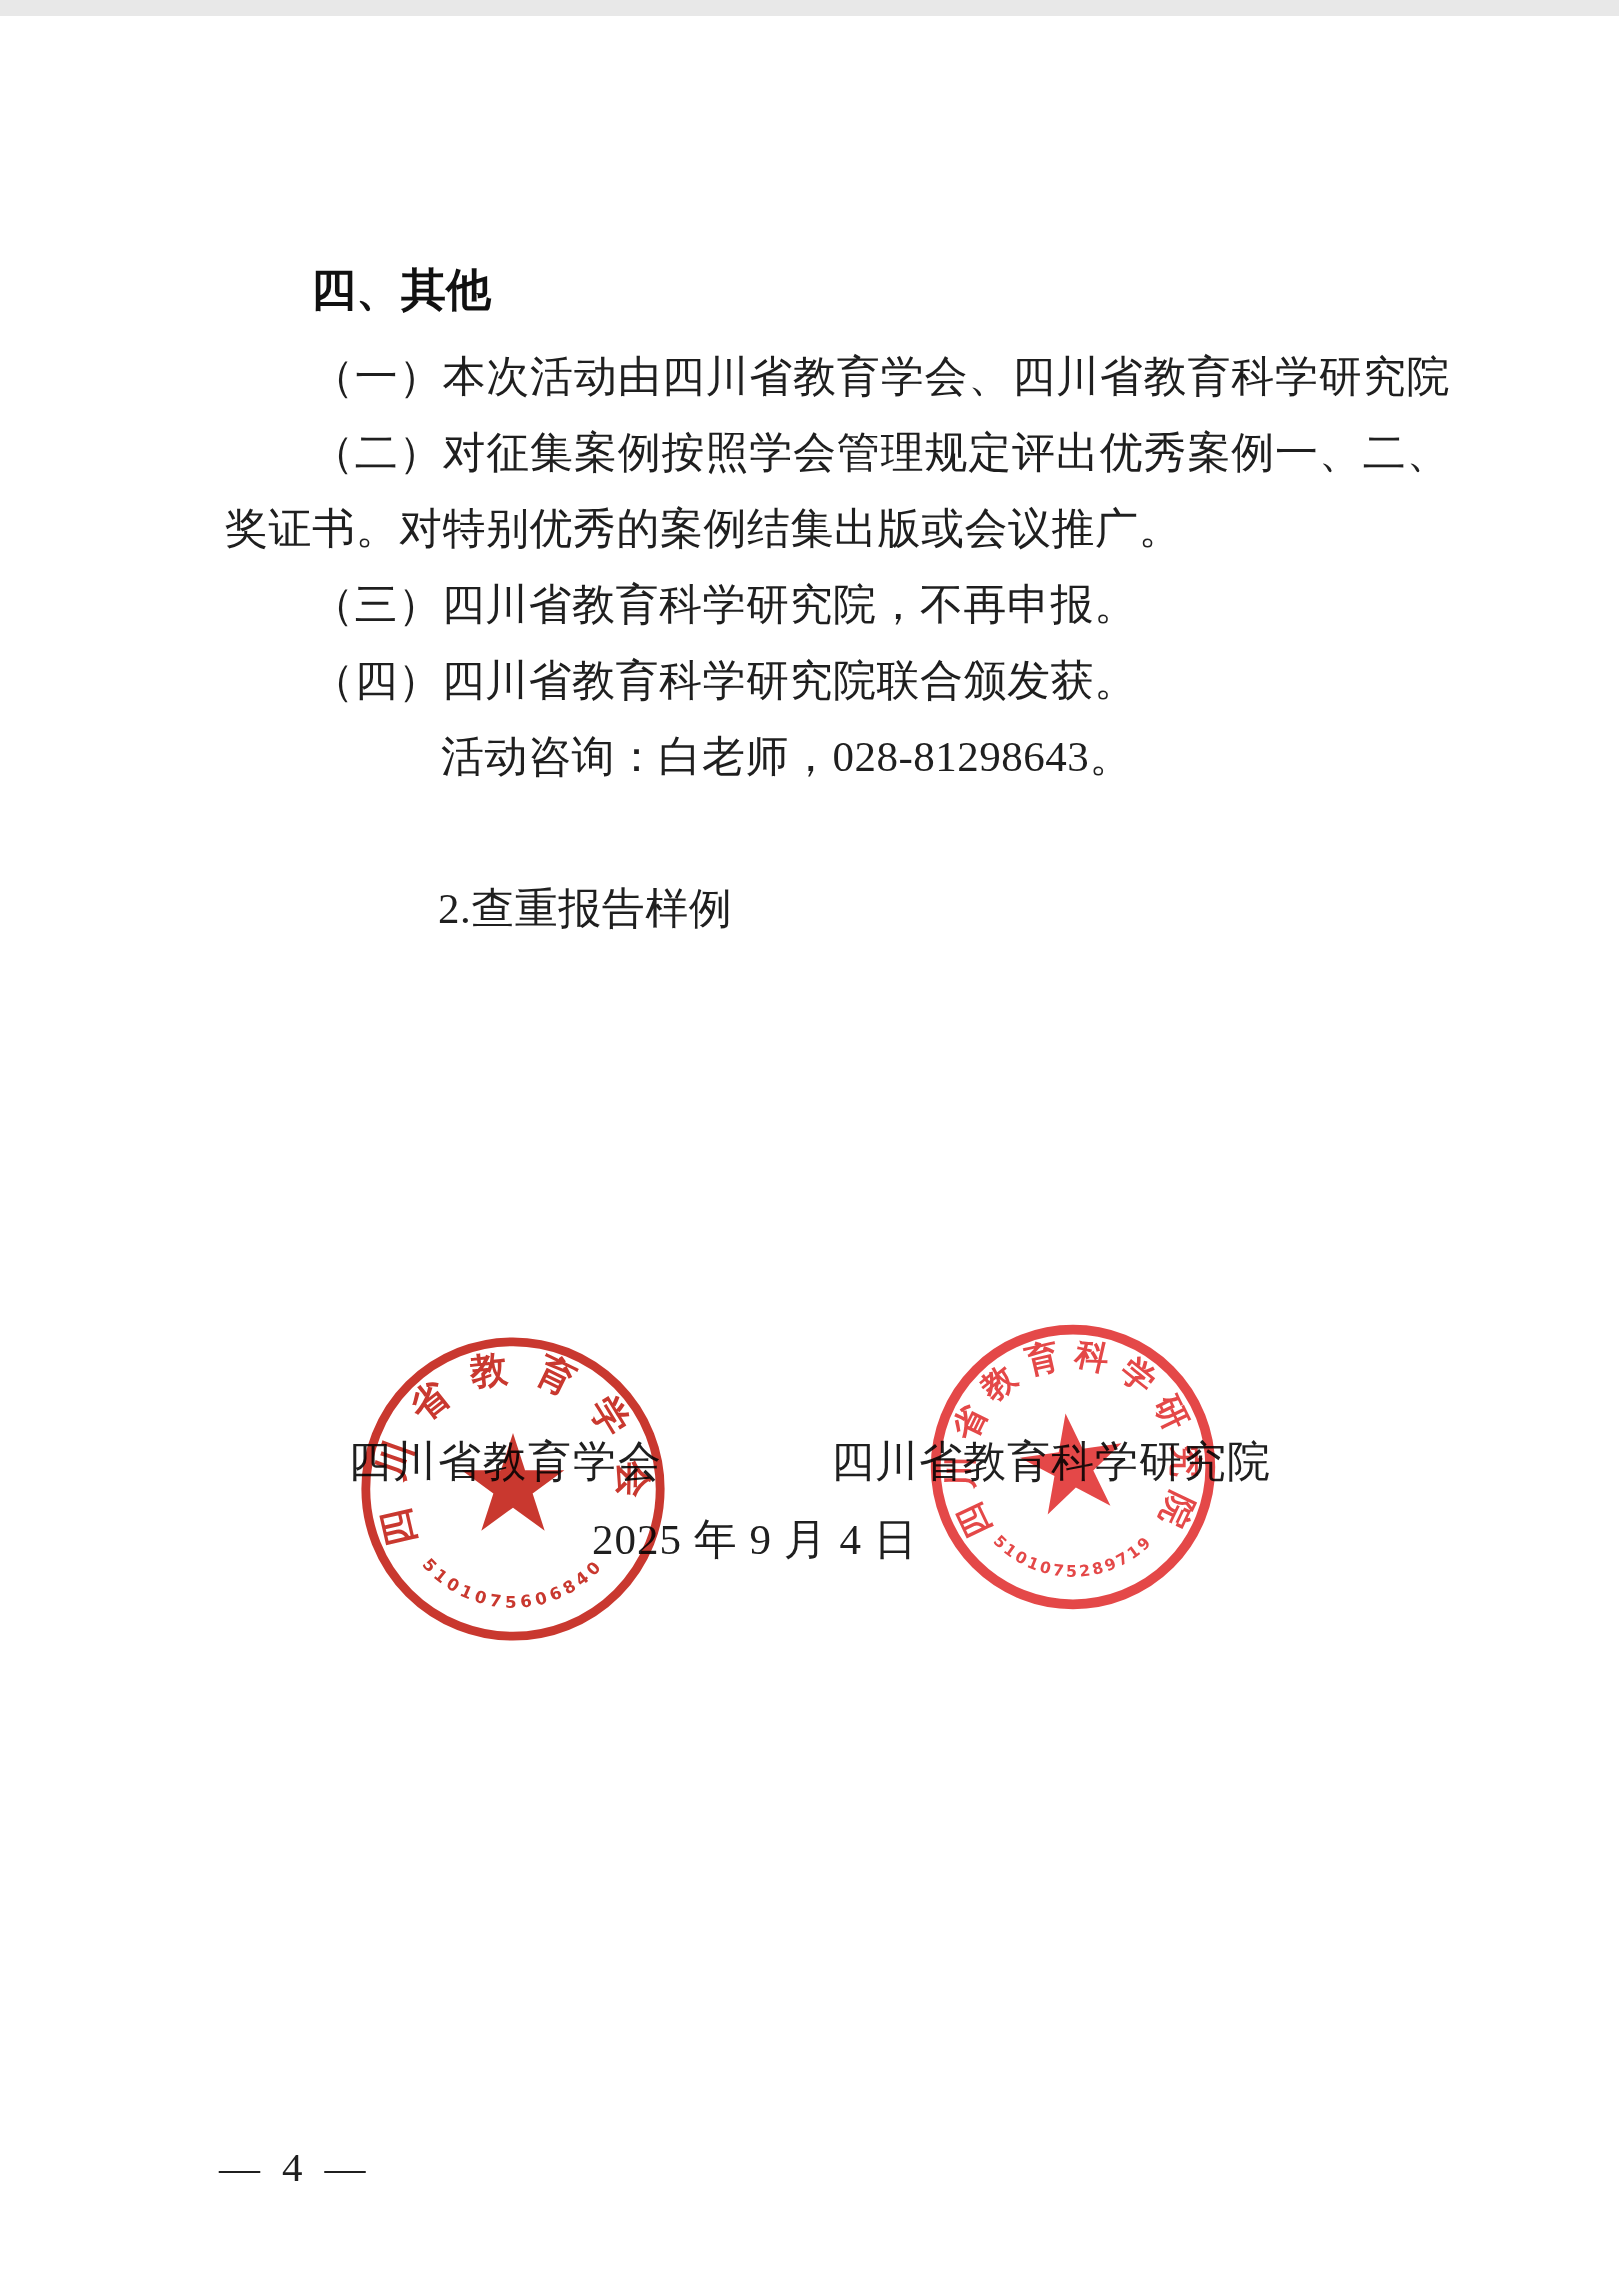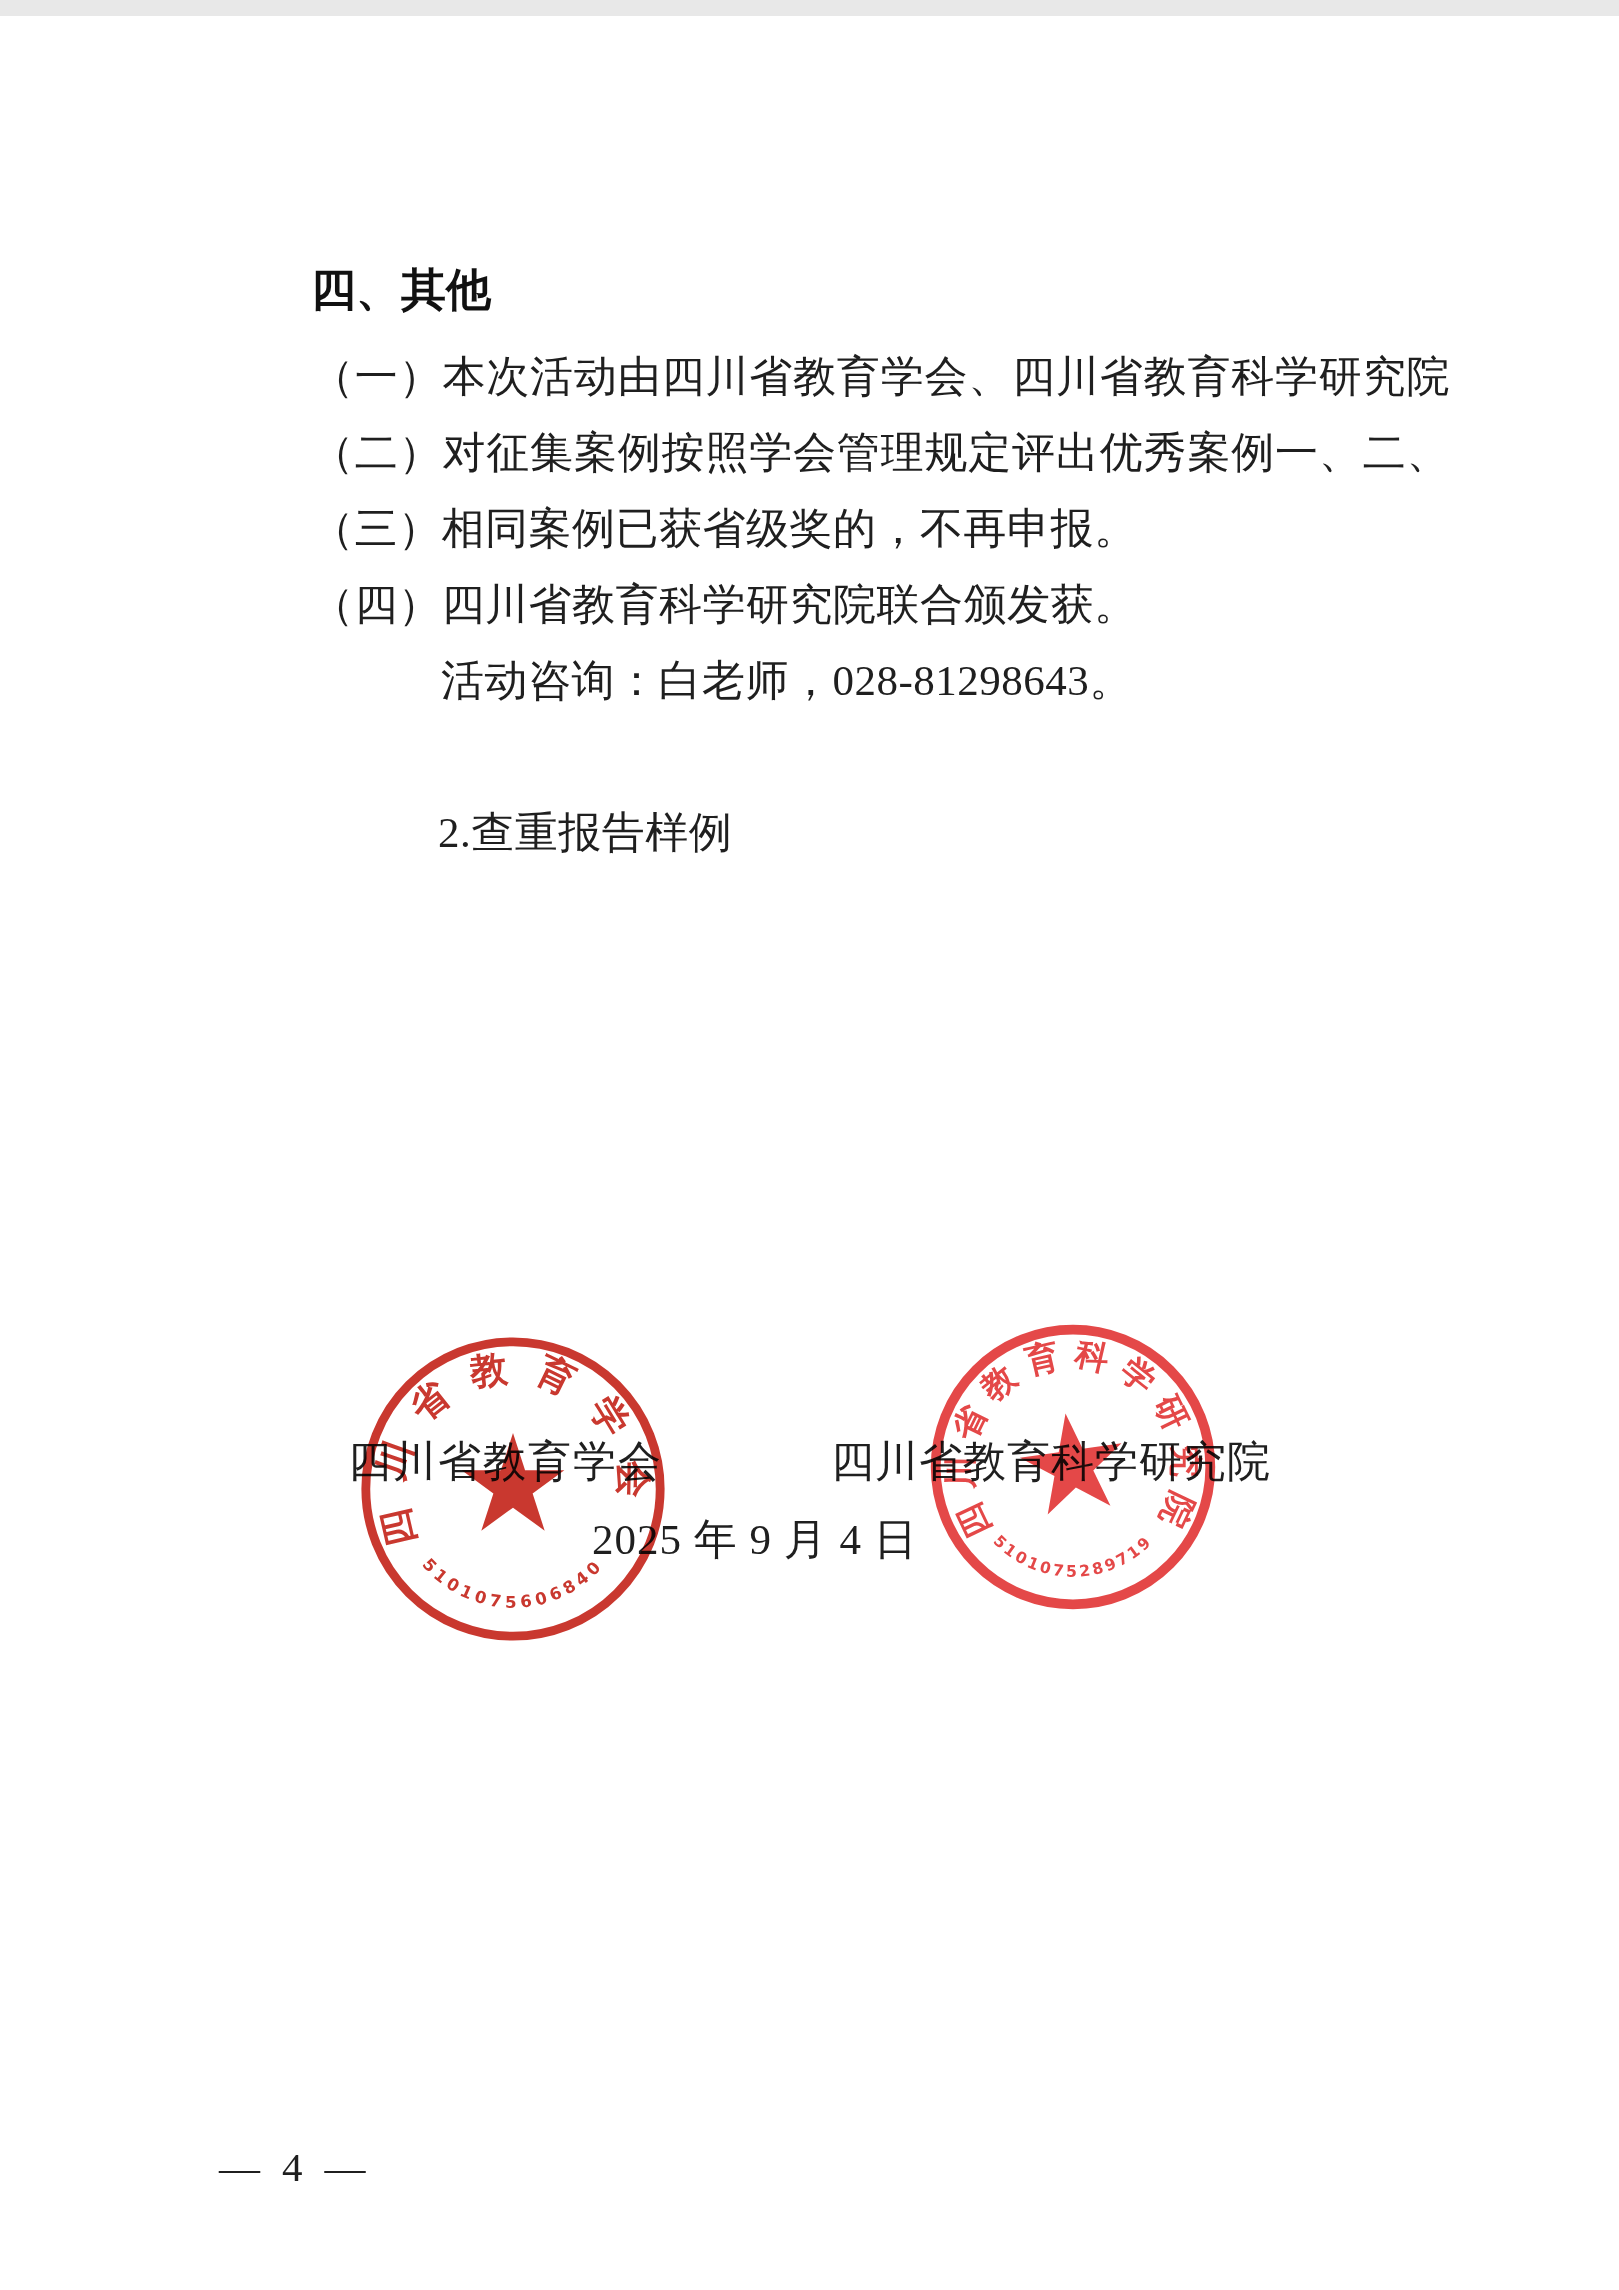--- a/index.html
+++ b/index.html
@@ -72,21 +72,22 @@
 </head>
 <body>
 
 <div class="page">
 
   <h2 class="heading">四、其他</h2>
 
   <div class="body-text" id="body-lines">
       <div class="line ind fill">（一）本次活动由四川省教育学会、四川省教育科学研究院</div>
       <div class="line ind fill">（二）对征集案例按照学会管理规定评出优秀案例一、二、</div>
-      <div class="line ind">（三）相同案例已获省级奖的，不再申报。</div>
+      <div class="line ">奖证书。对特别优秀的案例结集出版或会议推广。</div>
+      <div class="line ind">（三）四川省教育科学研究院，不再申报。</div>
       <div class="line ind">（四）四川省教育科学研究院联合颁发获。</div>
       <div class="line hang-contact">活动咨询：白老师，028-81298643。</div>
       <div class="line blank"></div>
       <div class="line hang-attach">2.查重报告样例</div>
     </div>
 
   <span class="sig-org left">四川省教育学会</span>
   <span class="sig-org right">四川省教育科学研究院</span>
   <div class="sig-date">2025 年 9 月 4 日</div>
 

